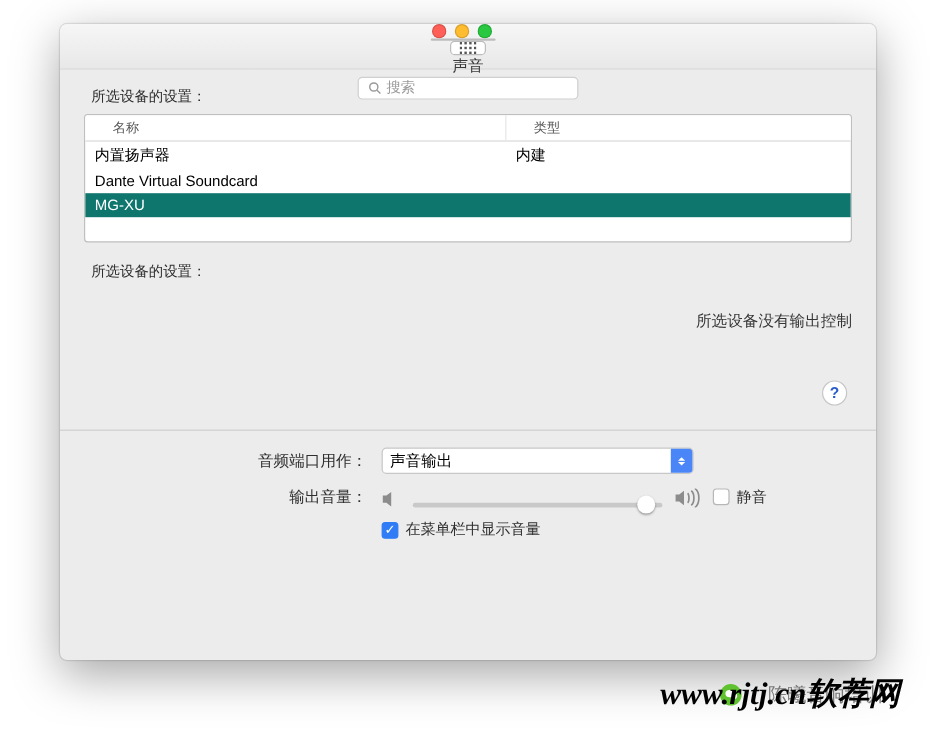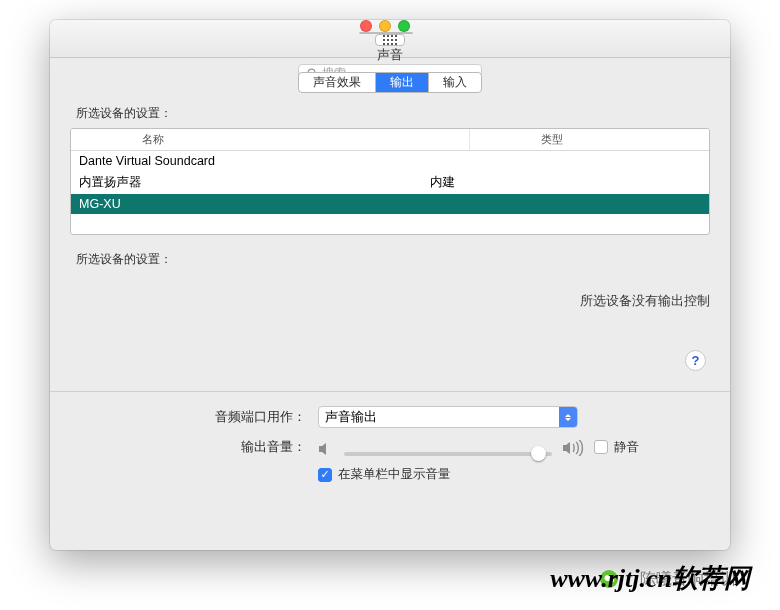--- a/index.html
+++ b/index.html
@@ -30,21 +30,21 @@
     .content { padding: 14px 20px 16px; }
     .tabs { display:flex; justify-content:center; margin-bottom: 12px; }
     .segctrl { display:flex; border:1px solid #b9b9b9; border-radius:4px; overflow:hidden; background:#fff; height:21px; }
     .seg { padding: 1px 14px; font-size:12px; color:#2a2a2a; display:flex;align-items:center; }
     .seg.active { background:#2f7cf6; color:#fff; }
     .seg + .seg { border-left:1px solid #b9b9b9; }
 
     .section-label { font-size:12px; color:#2d2d2d; margin: 0 0 6px 6px; }
     .devtable { border:1px solid #bfbfbf; border-radius:3px; background:#fff; overflow:hidden; }
     .dhead { display:flex; font-size:11px; color:#535353; background:#fff; border-bottom:1px solid #d9d9d9; }
-    .dhead div { padding: 3px 23px; margin-left: 48px; }
+    .dhead div { padding: 3px 23px; }
     .dhead .c1 { width: 55%; border-right:1px solid #e6e6e6; }
     .dhead .c2 { flex:1; }
     .drow { display:flex; font-size:12.5px; }
     .drow div { padding: 3px 8px; }
     .drow .c1 { width: 55%; } .drow .c2 { flex:1; }
     .drow.sel { background:#0f766e; color:#fff; }
     .drow.spacer { height: 20px; }
 
     .subsection { margin: 16px 0 0 6px; font-size:12px; color:#2d2d2d; }
     .nooutput { text-align:right; font-size:13px; color:#363636; margin: 24px 0 40px; }
@@ -117,41 +117,34 @@
     <div class="search">
       <svg width="11" height="11" viewBox="0 0 11 11">
           <circle cx="4.5" cy="4.5" r="3.4" stroke="#9a9a9a" stroke-width="1.2" fill="none"></circle>
           <line x1="7.2" y1="7.2" x2="10" y2="10" stroke="#9a9a9a" stroke-width="1.2"></line>
         </svg>
       <span>搜索</span>
     </div>
   </div>
 
   <div class="content">
-    <div class="tabs">
-      <div class="segctrl">
-        <div class="seg">声音效果</div>
-        <div class="seg active">输出</div>
-        <div class="seg">输入</div>
-      </div>
-    </div>
 
     <div class="section-label">所选设备的设置：</div>
     <div class="devtable">
       <div class="dhead">
         <div class="c1">名称</div>
         <div class="c2">类型</div>
       </div>
       <div class="drow">
+        <div class="c1">内置扬声器</div>
+        <div class="c2">内建</div>
+      </div>
+      <div class="drow">
         <div class="c1">Dante Virtual Soundcard</div>
         <div class="c2"></div>
-      </div>
-      <div class="drow">
-        <div class="c1">内置扬声器</div>
-        <div class="c2">内建</div>
       </div>
       <div class="drow sel">
         <div class="c1">MG-XU</div>
       </div>
       <div class="drow spacer"></div>
     </div>
 
     <div class="subsection">所选设备的设置：</div>
     <div class="nooutput">所选设备没有输出控制</div>
 

